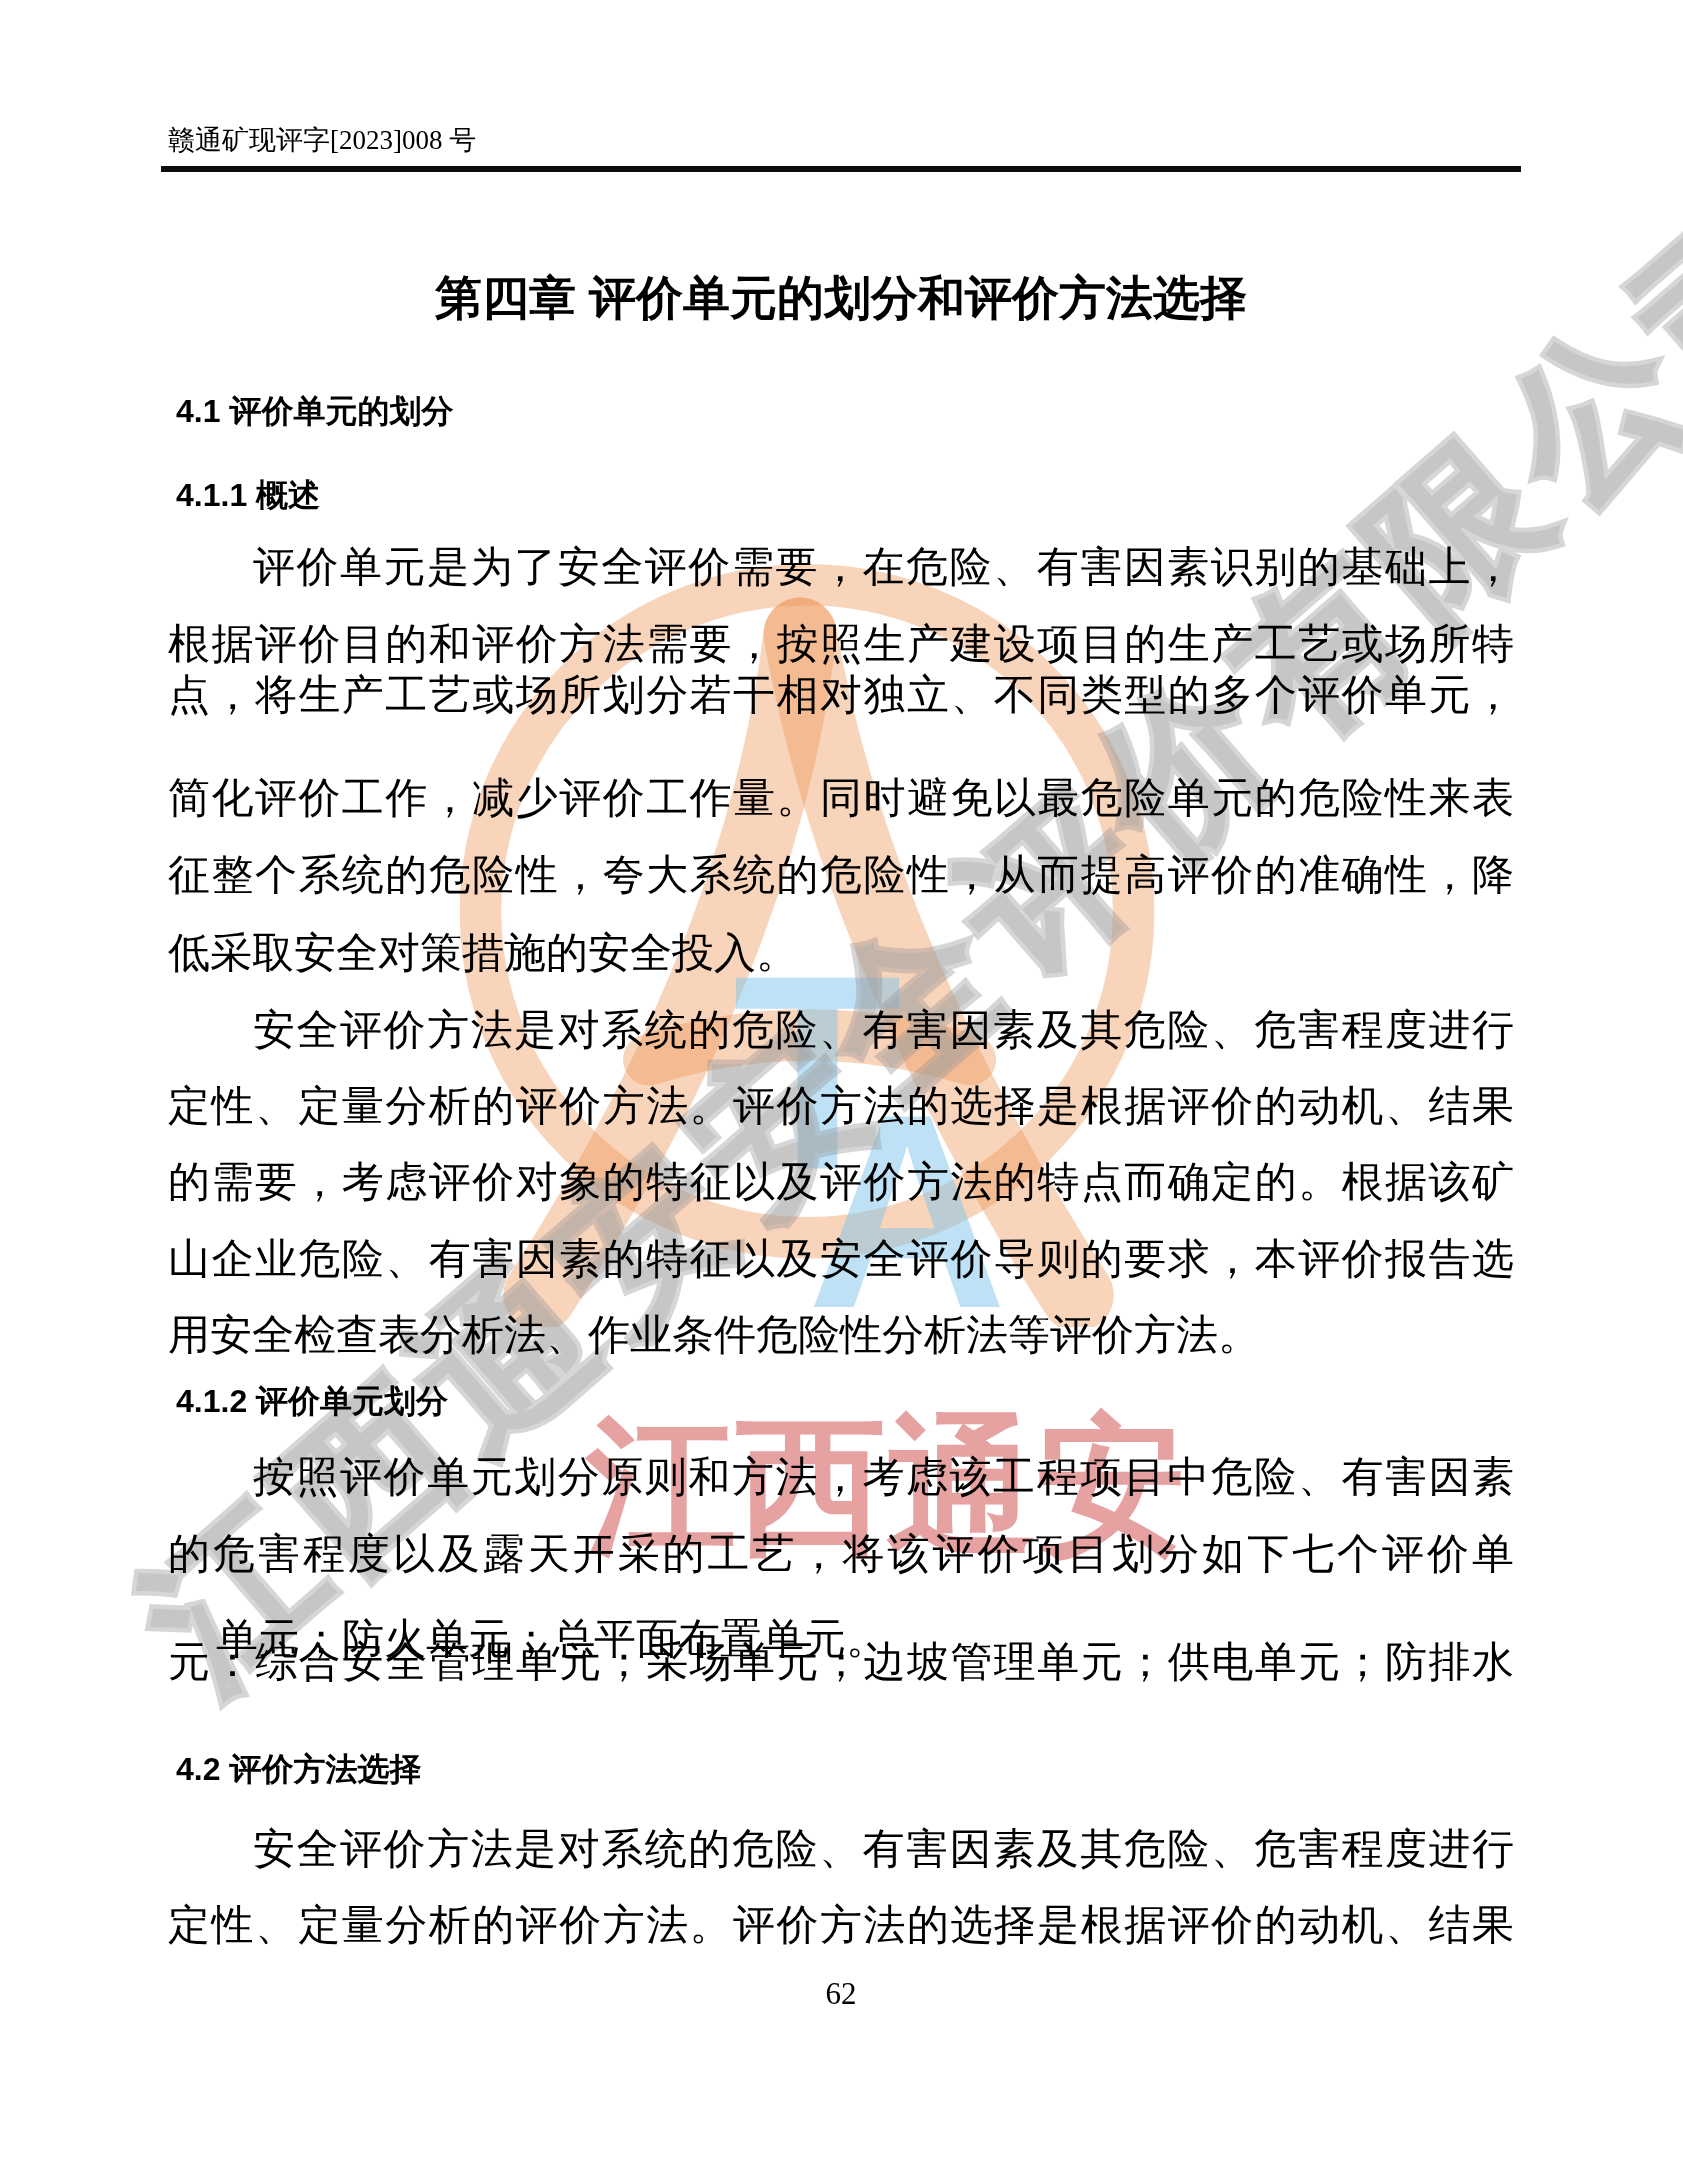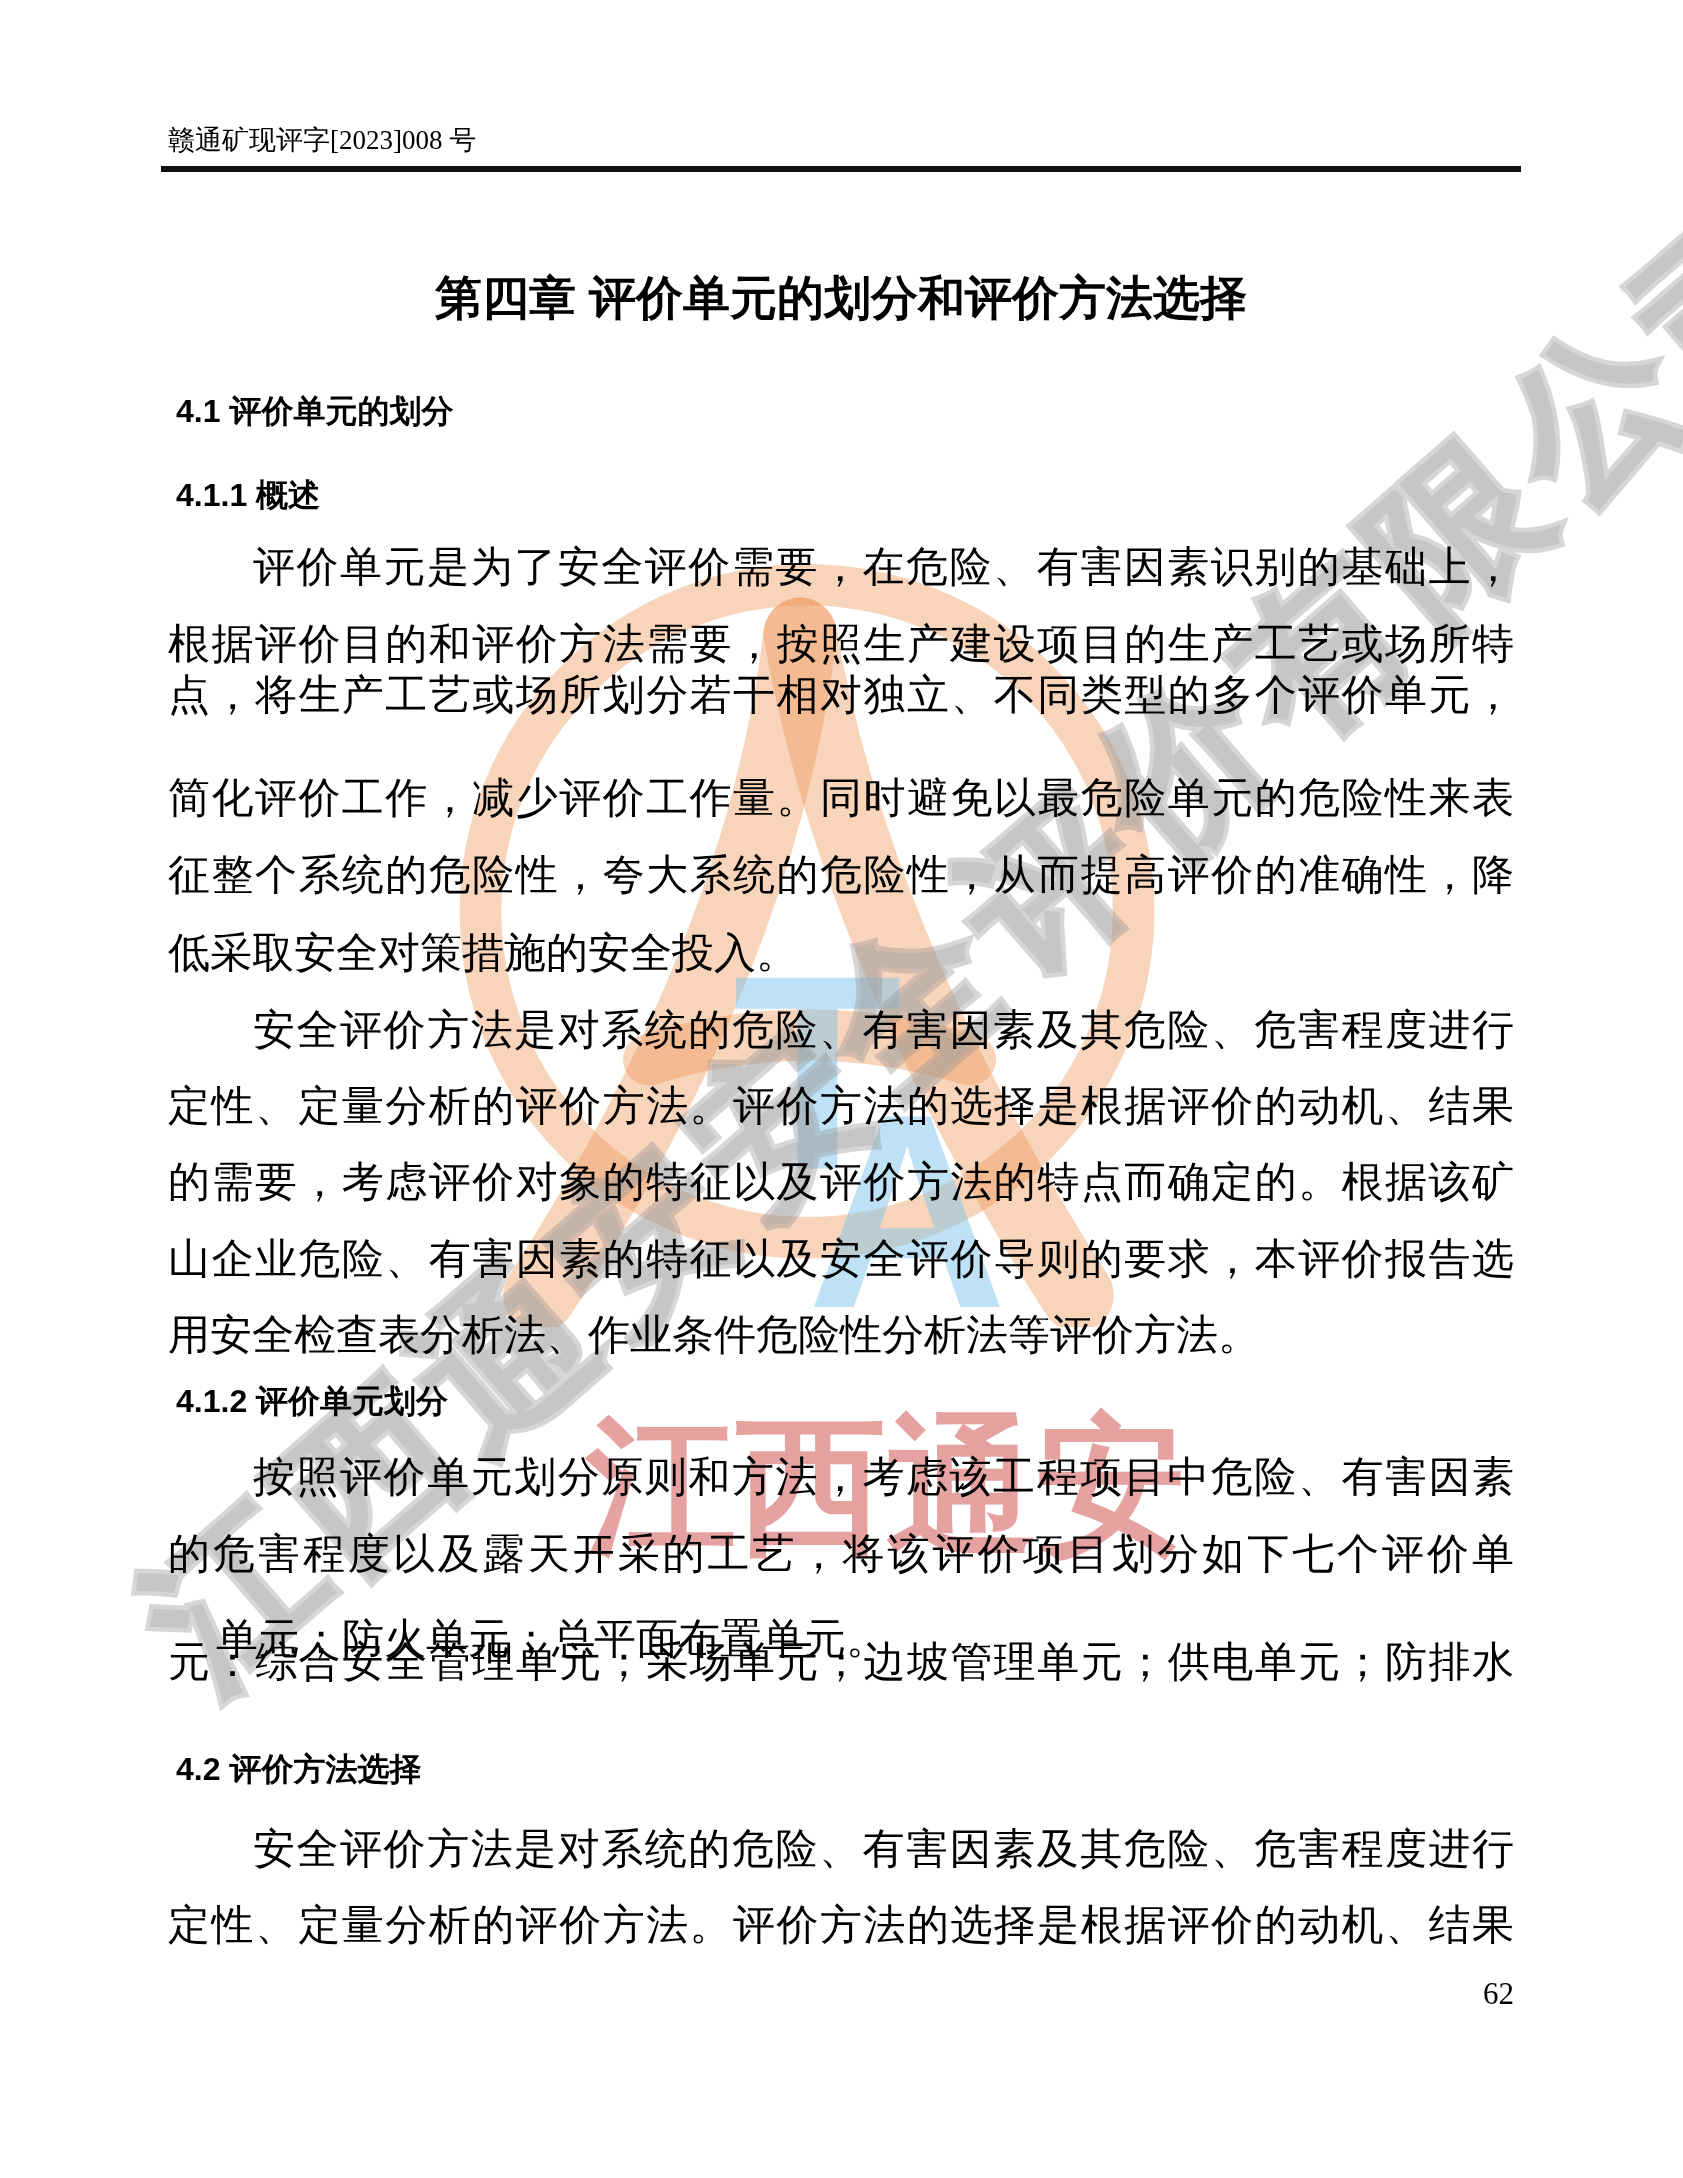--- a/index.html
+++ b/index.html
@@ -15,21 +15,21 @@
   .hdr-rule{top:166px;left:161px;width:1360px;height:6px;background:#0d0d0d;z-index:3;}
   
   .ttl{top:267px;left:168px;width:1346px;text-align:center;font-size:47px;font-weight:700;
        font-family:"Liberation Sans","DejaVu Sans",sans-serif;z-index:3;}
   .h2{left:176px;width:1346px;font-size:32px;font-weight:700;
       font-family:"Liberation Sans","DejaVu Sans",sans-serif;z-index:3;}
   .bl{left:168px;width:1346px;font-size:42px;line-height:55px;white-space:nowrap;
       text-align:justify;text-align-last:justify;text-justify:inter-character;z-index:3;}
   .bl.indent{padding-left:85px;width:1261px;}
   .bl.short{text-align:left;text-align-last:left;white-space:normal;}
-  .pagenum{top:1976px;left:168px;width:1346px;text-align:right;font-size:31px;z-index:3;}
+  .pagenum{top:1976px;left:168px;width:1346px;text-align:center;font-size:31px;z-index:3;}
   
   .wm{z-index:1;pointer-events:none;}
   .wm-diag{left:173px;top:1539px;transform:rotate(-41deg);transform-origin:0 50%;
      white-space:nowrap;font-size:166px;font-weight:700;letter-spacing:14px;
      font-family:"Liberation Sans","DejaVu Sans",sans-serif;
      color:rgba(173,173,173,0.30);-webkit-text-stroke:9px rgba(148,148,148,0.38);}
   .wm-red{left:586px;top:1388px;white-space:nowrap;font-size:150px;font-weight:700;
      letter-spacing:0px;font-family:"Liberation Sans","DejaVu Sans",sans-serif;
      color:rgba(206,68,68,0.50);}
 </style>

